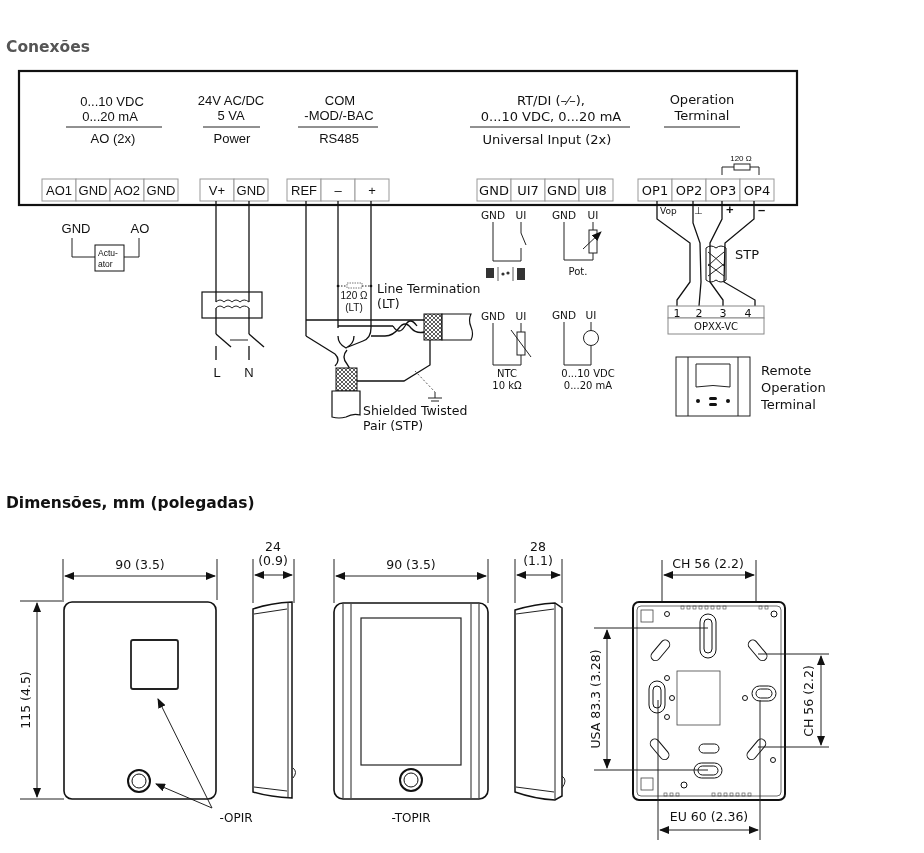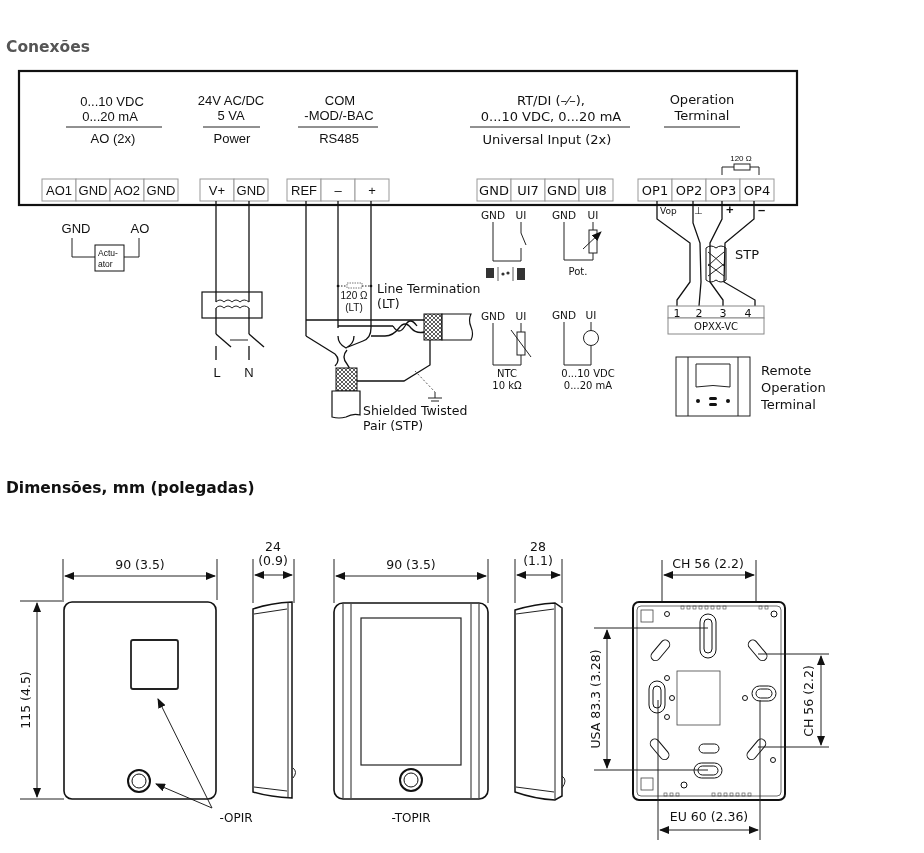--- a/index.html
+++ b/index.html
@@ -1,19 +1,19 @@
 <!DOCTYPE html>
 <html><head>
 <meta charset="utf-8">
 <style>
   html, body { margin:0; padding:0; background:#ffffff; }
   body { width:924px; height:853px; position:relative; overflow:hidden; font-family:"DejaVu Sans", sans-serif; }
   .heading { position:absolute; left:6px; font-family:"DejaVu Sans", sans-serif; font-weight:bold; font-size:15.5px; margin:0; }
   #h-conn { top:7px; color:#555555;margin-top:31px; }
-  #h-dim { top:479px; color:#111111; }
+  #h-dim { top:494px; color:#111111; }
   svg { position:absolute; left:0; top:0; }
   svg text { font-family:"Liberation Sans", sans-serif; fill:#111; }
   .dv { font-family:"DejaVu Sans", sans-serif !important; }
   .ln { stroke:#111; stroke-width:1.3; fill:none; }
   .thin { stroke:#222; stroke-width:1; fill:none; }
   .term { fill:#fff; stroke:#999; stroke-width:1; }
 </style>
 </head>
 <body>
 

